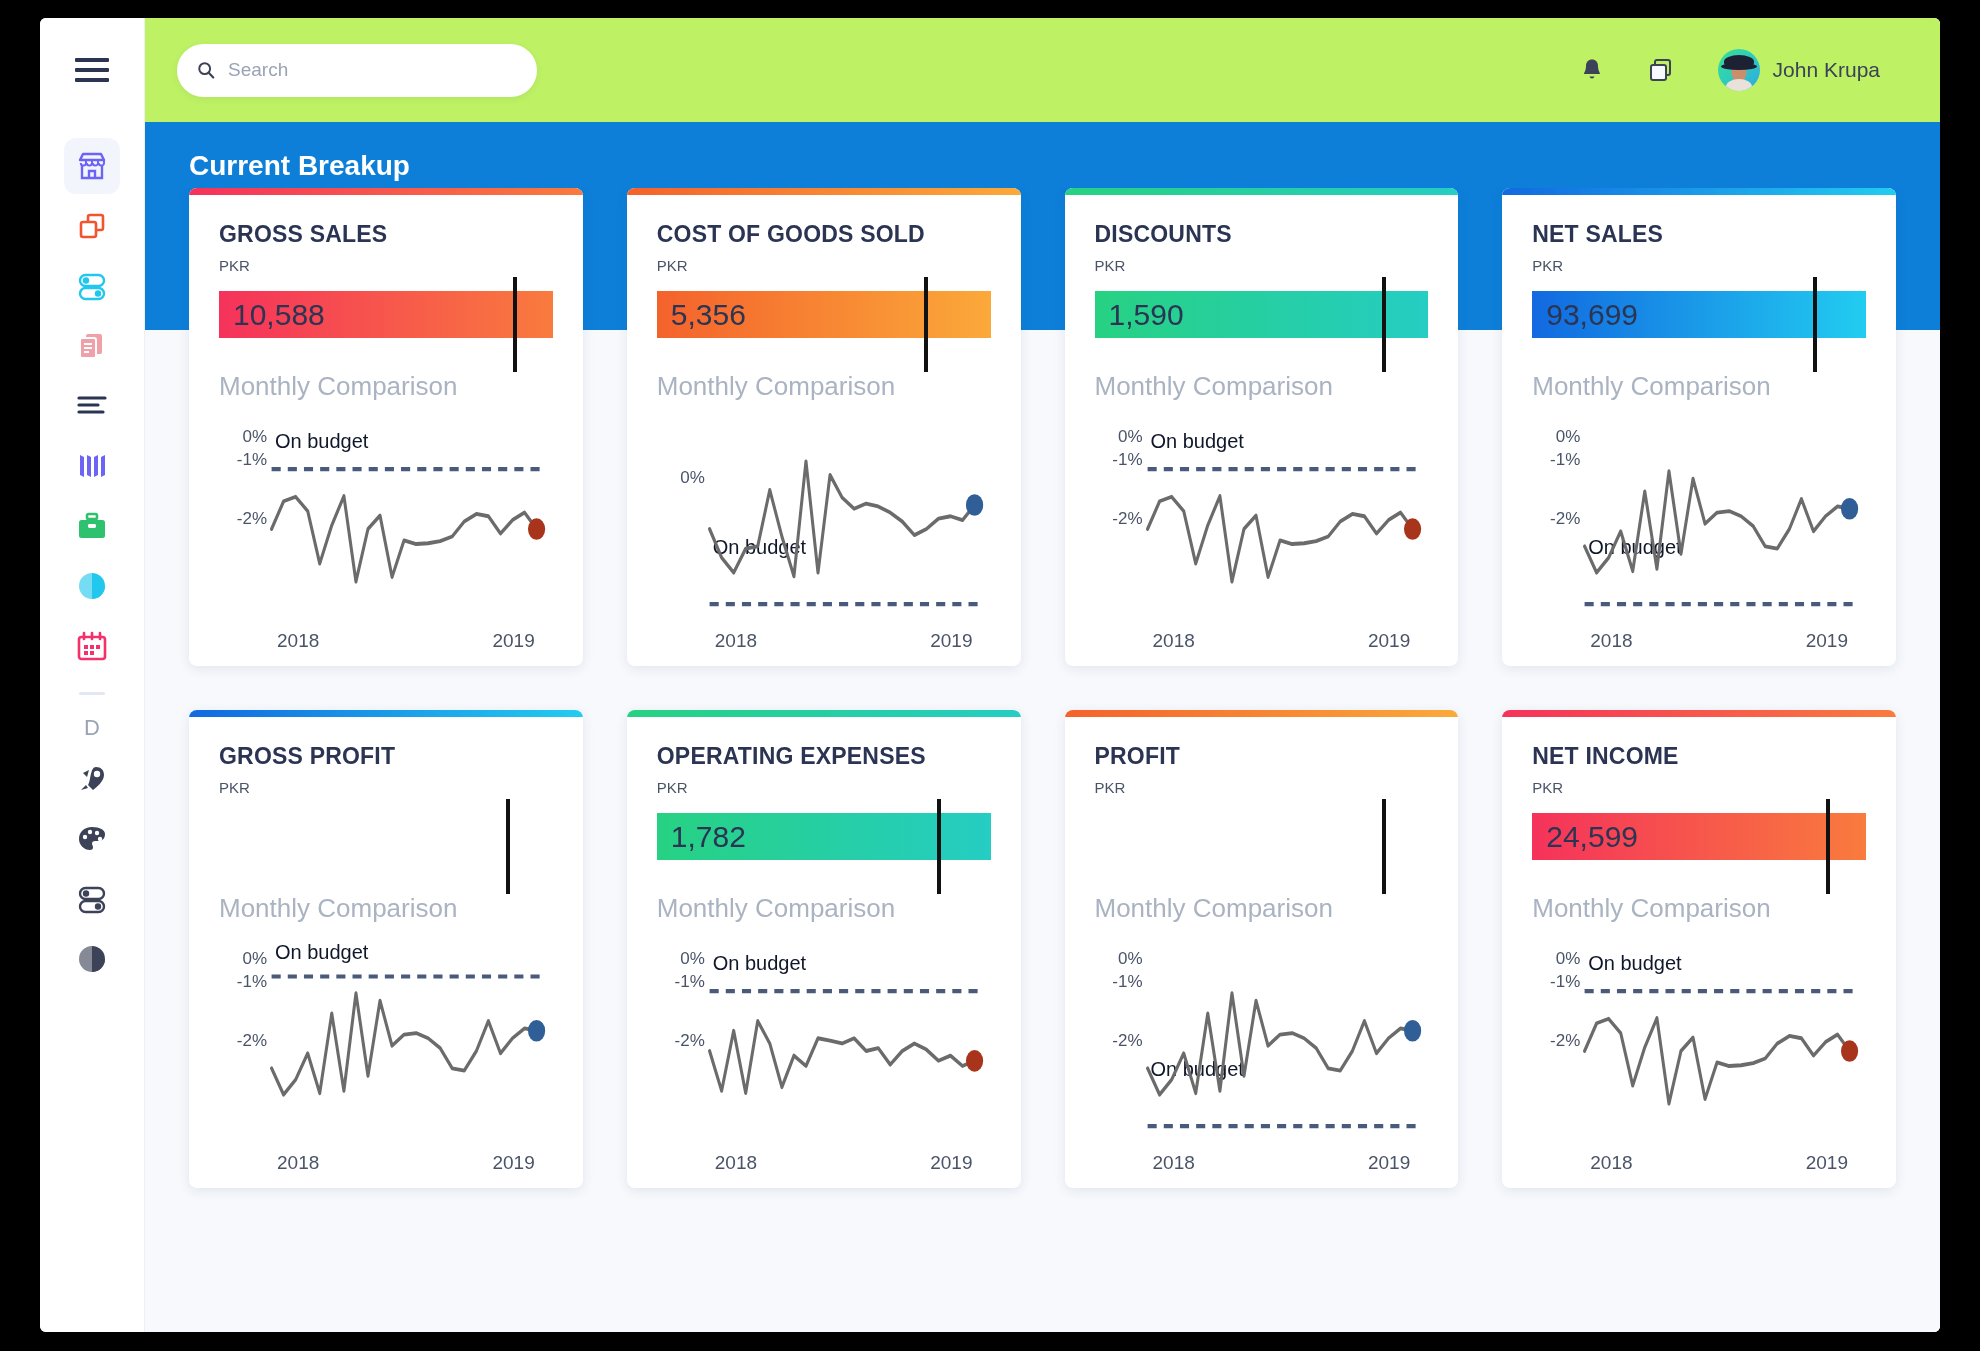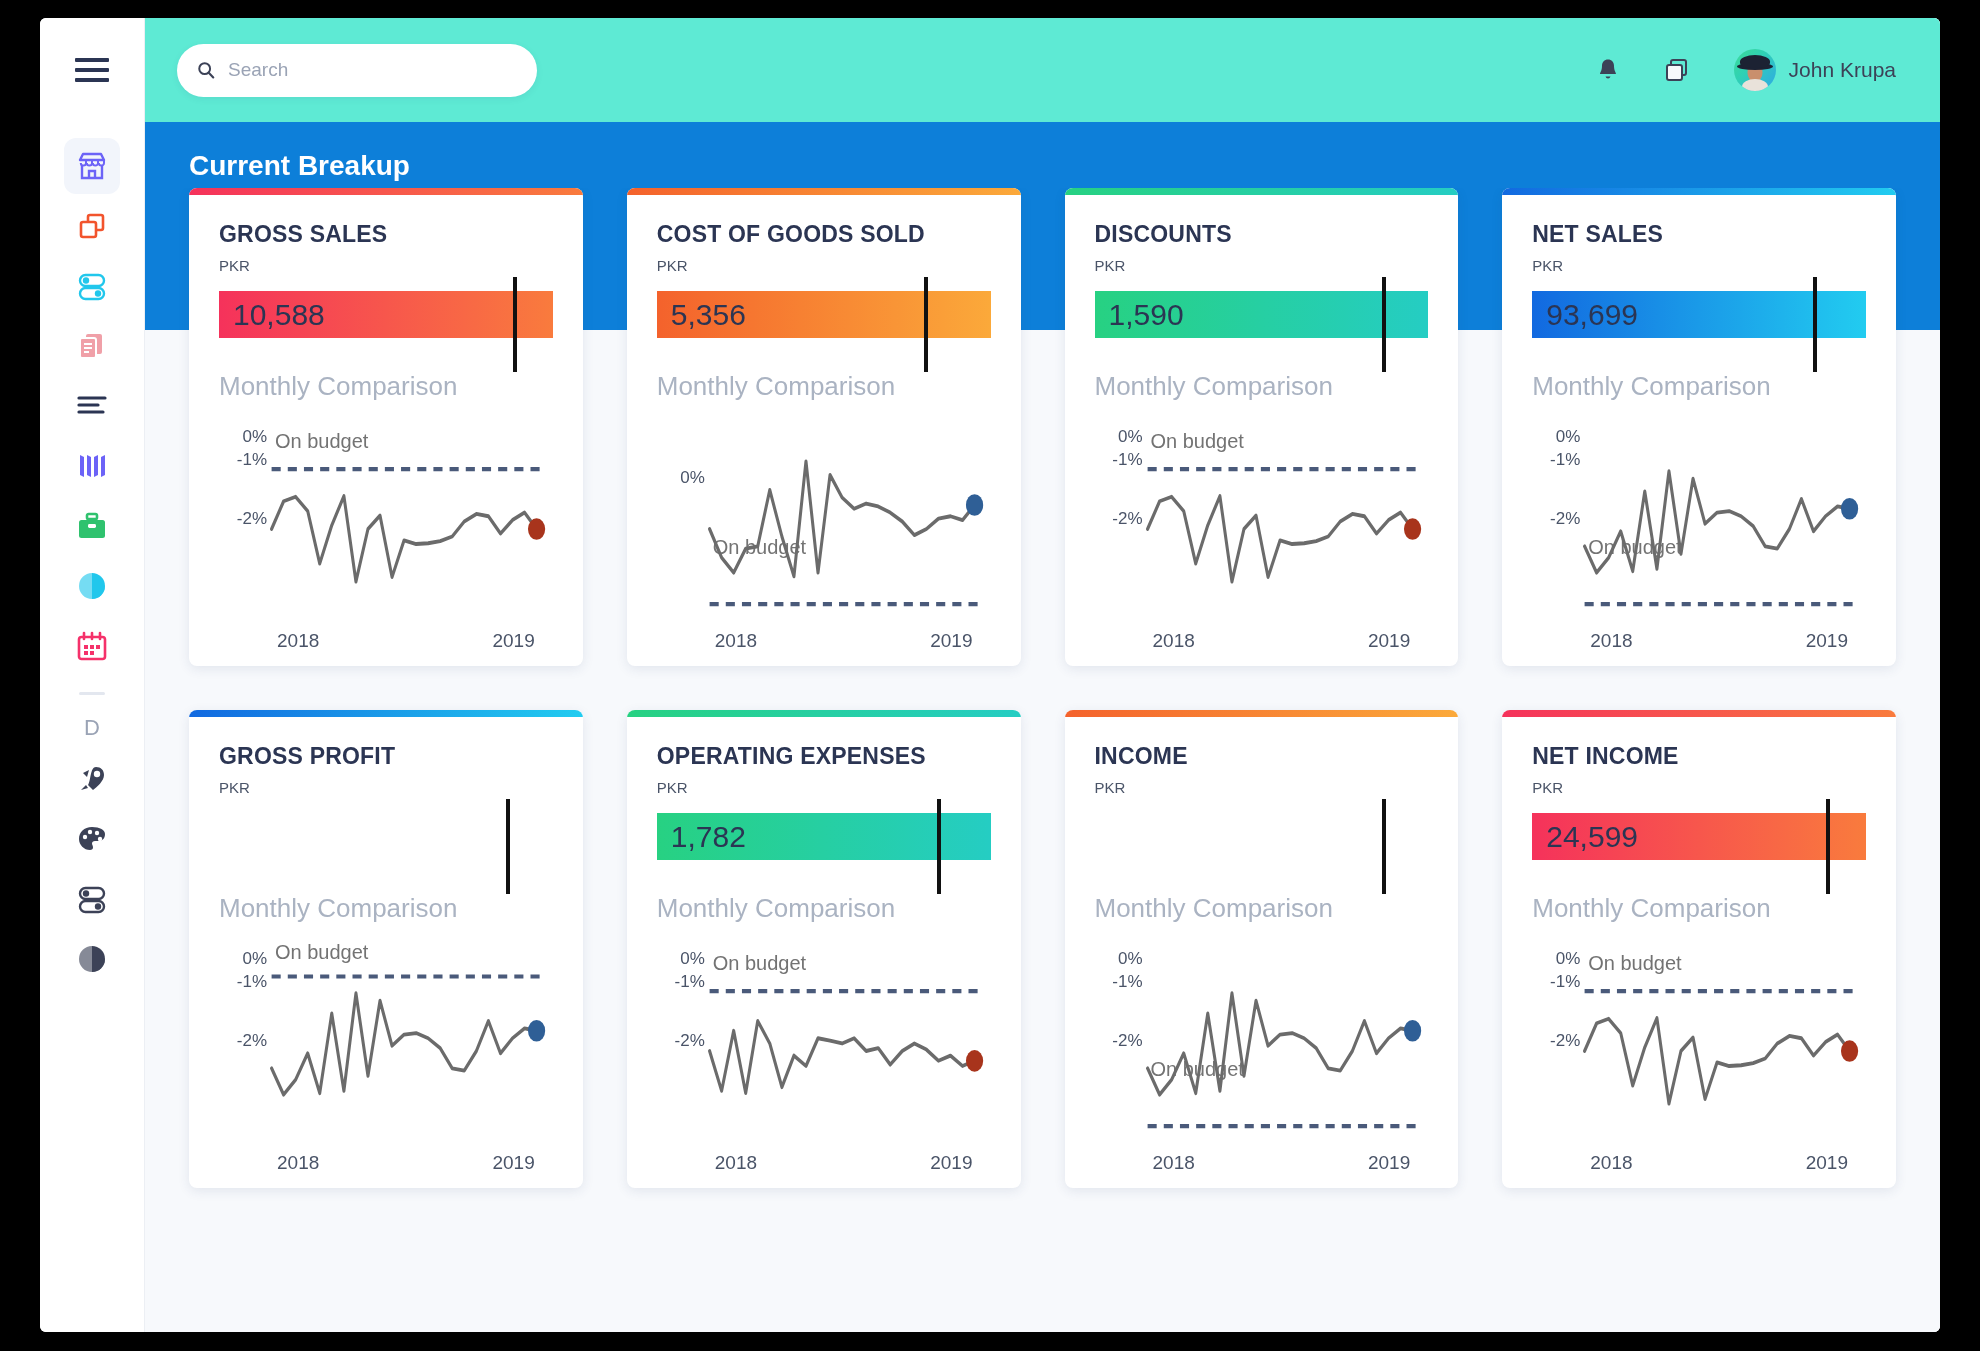--- a/index.html
+++ b/index.html
@@ -50,23 +50,23 @@
   .nav-divider { width: 26px; height: 3px; background: #e3e7ef; border-radius:2px; margin: 14px 0 10px; }
   .nav-letter {
     font-size: 22px; color: #9aa3b5; font-weight: 400;
     height: 46px; display:flex; align-items:center; justify-content:center;
   }
 
   
   .main { flex: 1; display: flex; flex-direction: column; background: #f7f9fc; min-width:0; }
 
   .topbar {
-    height: 104px; background: #5eead4;
+    height: 104px; background: #bef264;
     display: flex; align-items: center;
-    padding: 0 44px 0 32px;
+    padding: 0 60px 0 32px;
     flex: 0 0 104px;
   }
   .search-box {
     width: 360px; height: 53px;
     background: #ffffff;
     border-radius: 30px;
     box-shadow: 0 2px 7px rgba(40,60,110,0.08);
     display: flex; align-items: center;
     padding: 0 20px;
     gap: 13px;
@@ -162,21 +162,21 @@
   .bar-target {
     position: absolute; top: 0; width: 4px; height: 95px;
     background: #111111;
   }
 
   .mc-label { font-size: 26px; color:#aab3c2; margin-top: 26px; }
 
   .spark { position: relative; flex:1; margin-top: 6px; min-height:0; }
   .spark svg { position:absolute; left:0; top:0; width:100%; height:100%; }
   .ax { position:absolute; font-size:17px; color:#4a5468; }
-  .budget-text { position:absolute; font-size:20px; color:#737373; white-space:nowrap; }
+  .budget-text { position:absolute; font-size:20px; color:#0f172a; white-space:nowrap; }
   .year { position:absolute; font-size:19px; color:#4a5468; }
 </style>
 </head>
 <body>
 
 <div id="app">
 
   <div class="sidebar">
     <div class="hamburger">
       <span></span>
@@ -542,21 +542,21 @@
           <circle cx="314" cy="102.70000000000002" r="8.5" fill="#a8341c"></circle>
         </svg>
         <div class="year" style="left:58px; bottom:-2px;">2018</div>
         <div class="year" style="right:18px; bottom:-2px;">2019</div>
       </div>
     </div>
           </div>
           <div class="card">
     <div class="card-accent" style="background:linear-gradient(90deg, #f4622c, #fba93a)"></div>
     <div class="card-inner">
-      <div class="card-title">INCOME</div>
+      <div class="card-title">PROFIT</div>
       <div class="card-cur">PKR</div>
 
       <div class="bar-wrap">
         <div class="bar-target" style="left:86%;"></div>
       </div>
 
       <div class="mc-label">Monthly Comparison</div>
 
       <div class="spark">
         <div class="ax" style="left:4px; top:19px; width:44px; text-align:right;">0%</div>

